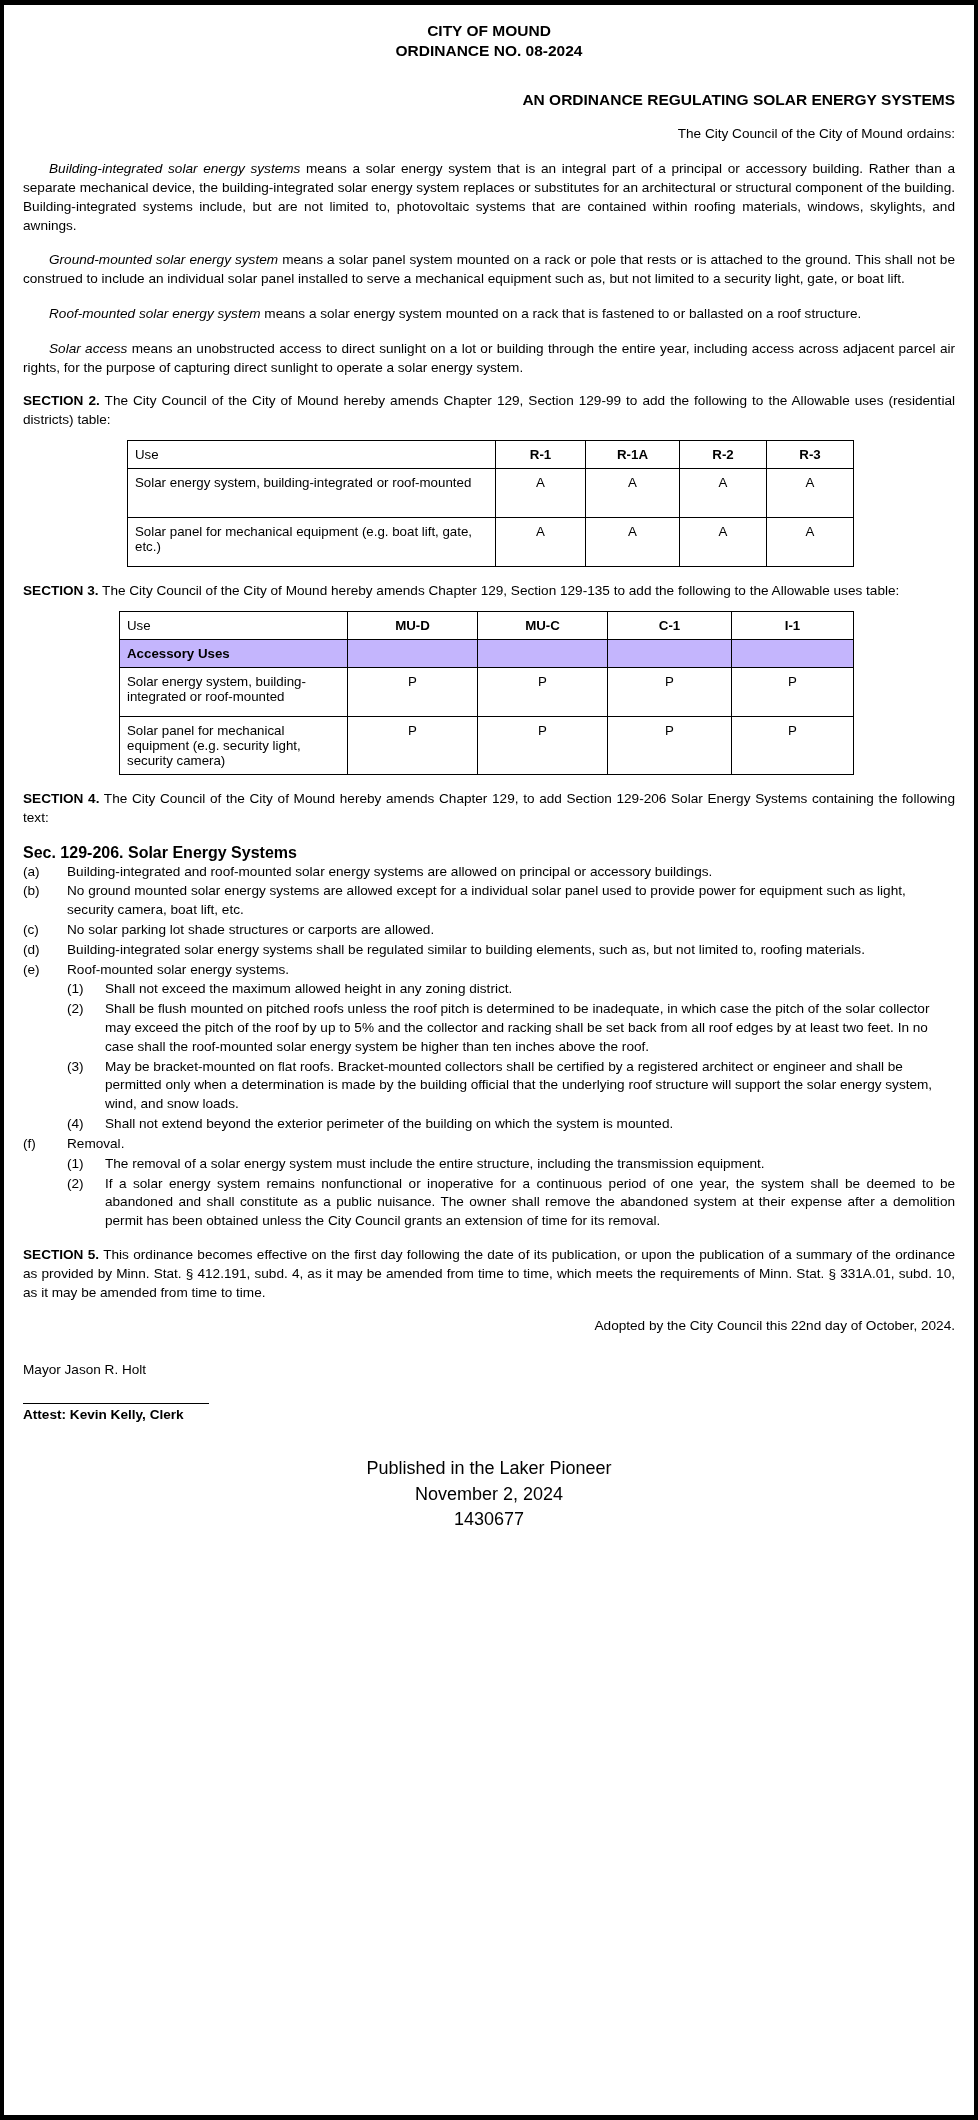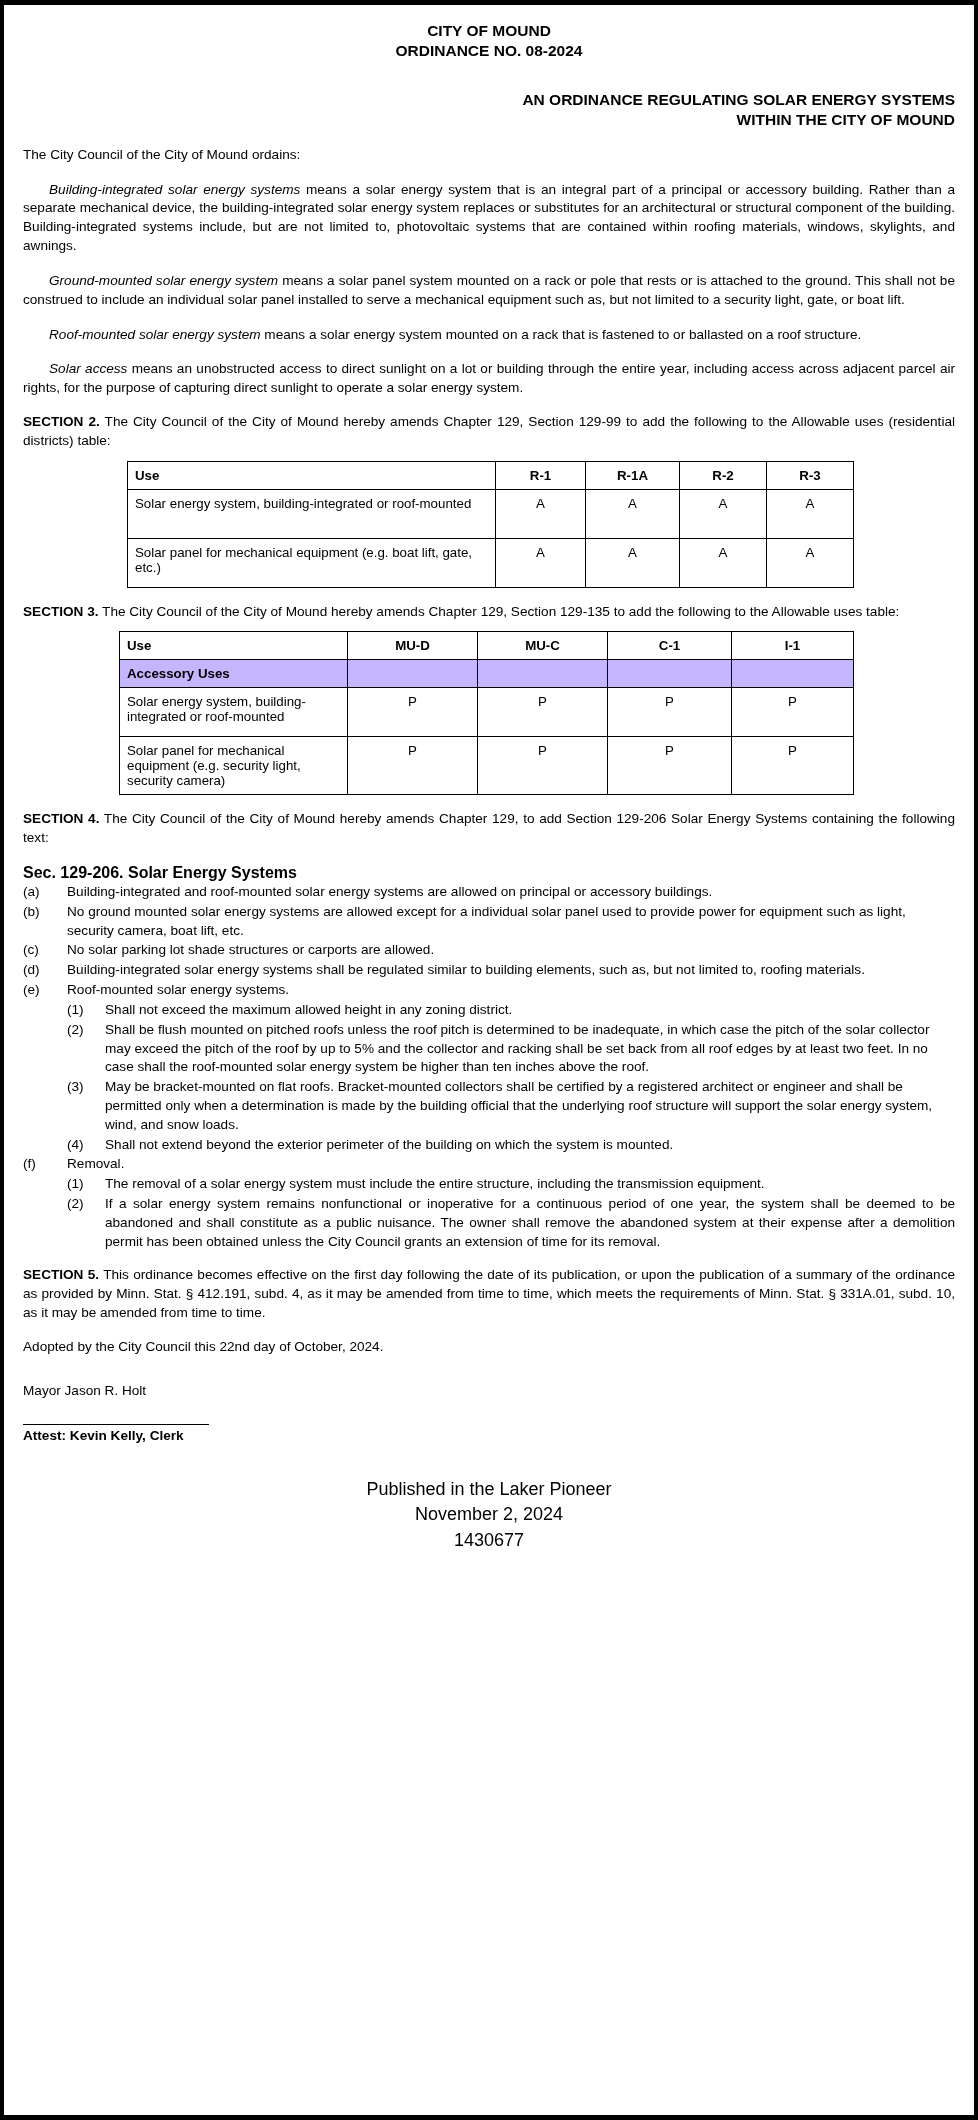--- a/index.html
+++ b/index.html
@@ -44,21 +44,21 @@
     margin: 28px 0 0 0;
   }
 
   
   p.body {
     font-size: 13.6px;
     line-height: 1.385;
     margin: 15px 0 0 0;
     text-align: justify;
   }
-  p.body.noindent { text-align: left; }
+  p.body.noindent { text-align: right; }
   p.def {
     font-size: 13.6px;
     line-height: 1.385;
     margin: 16px 0 0 0;
     text-align: justify;
     text-indent: 26px;
   }
   .bold { font-weight: bold; }
   .ital { font-style: italic; }
 
@@ -70,21 +70,21 @@
     font-size: 13.3px;
   }
   table.usetbl td, table.usetbl th {
     border: 1.6px solid #000000;
     padding: 6px 7px;
     vertical-align: top;
     font-weight: normal;
     text-align: left;
   }
   table.usetbl .hdr {
-    font-weight: bold;
+    font-weight: normal;
   }
   table.usetbl .ctr {
     text-align: center;
     vertical-align: top;
   }
   table.usetbl .hdr-ctr {
     font-weight: bold;
     text-align: center;
   }
   table.usetbl .shaded {
@@ -145,21 +145,20 @@
 
 <div class="page">
 <div class="inner">
 
   <div class="doc-title">
     <div>CITY OF MOUND</div>
     <div>ORDINANCE NO. 08-2024</div>
   </div>
   <div class="doc-subtitle">
     <div>AN ORDINANCE REGULATING SOLAR ENERGY SYSTEMS</div>
-    <div>WITHIN THE CITY OF MOUND</div>
   </div>
 
   <p class="body noindent">The City Council of the City of Mound ordains:</p>
 
 
   <p class="def"><span class="ital">Building-integrated solar energy systems</span><span> means a solar energy system that is an integral part of a principal or accessory building. Rather than a separate mechanical device, the building-integrated solar energy system replaces or substitutes for an architectural or structural component of the building. Building-integrated systems include, but are not limited to, photovoltaic systems that are contained within roofing materials, windows, skylights, and awnings.</span></p>
 
   <p class="def"><span class="ital">Ground-mounted solar energy system</span><span> means a solar panel system mounted on a rack or pole that rests or is attached to the ground. This shall not be construed to include an individual solar panel installed to serve a mechanical equipment such as, but not limited to a security light, gate, or boat lift.</span></p>
 
   <p class="def"><span class="ital">Roof-mounted solar energy system</span><span> means a solar energy system mounted on a rack that is fastened to or ballasted on a roof structure.</span></p>

